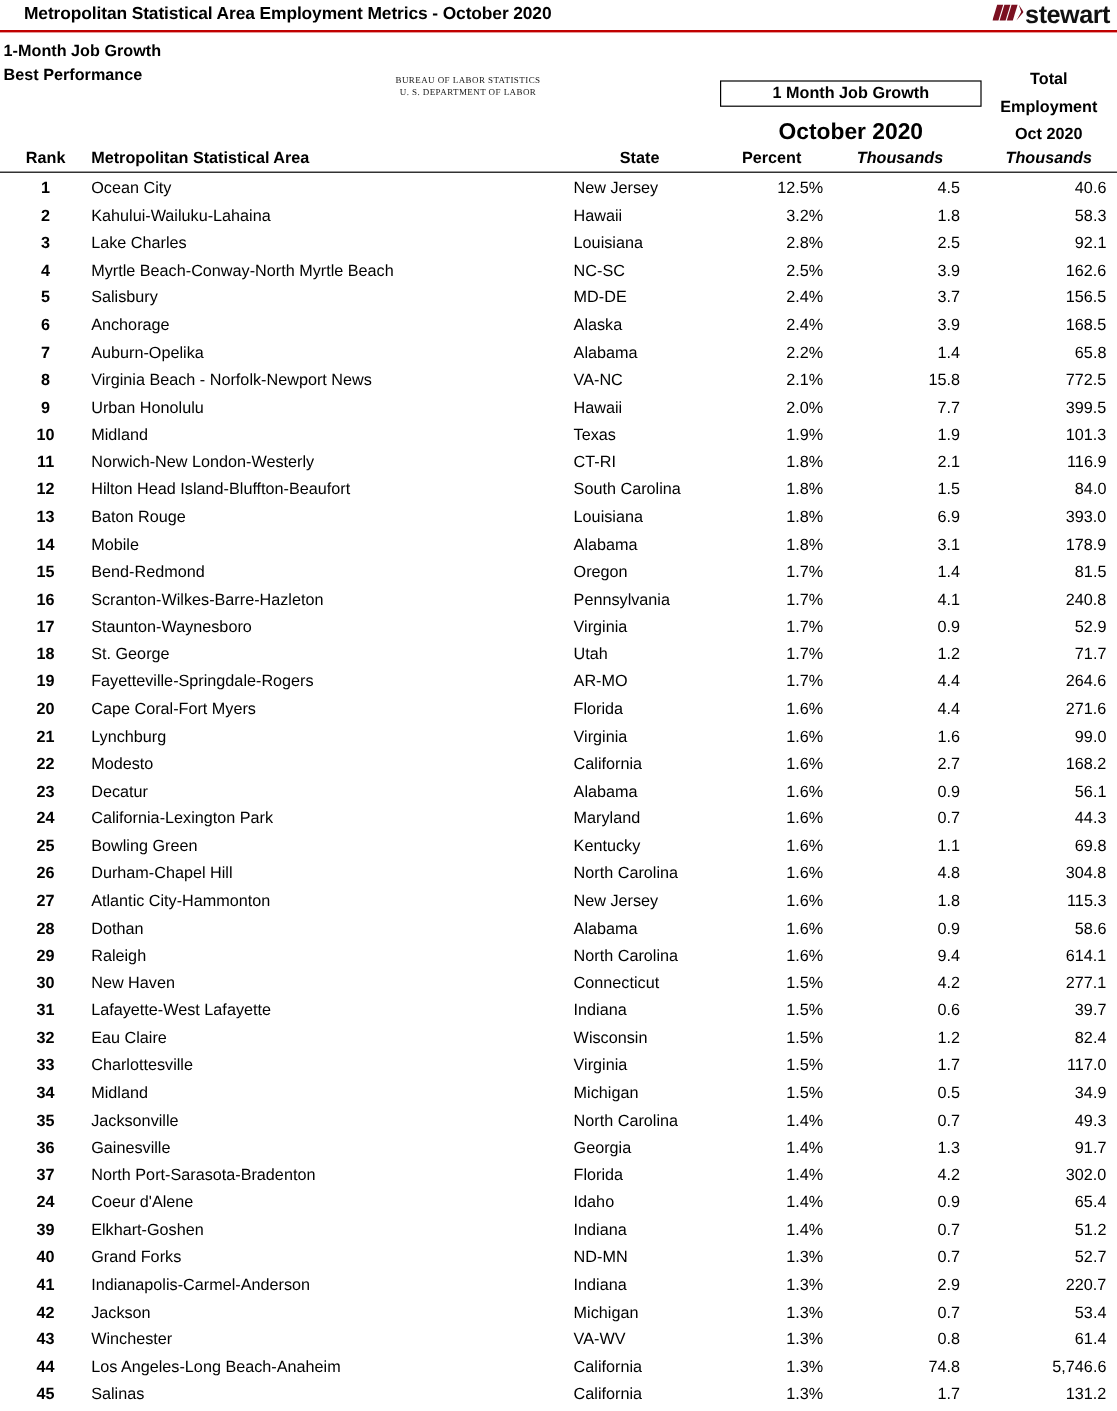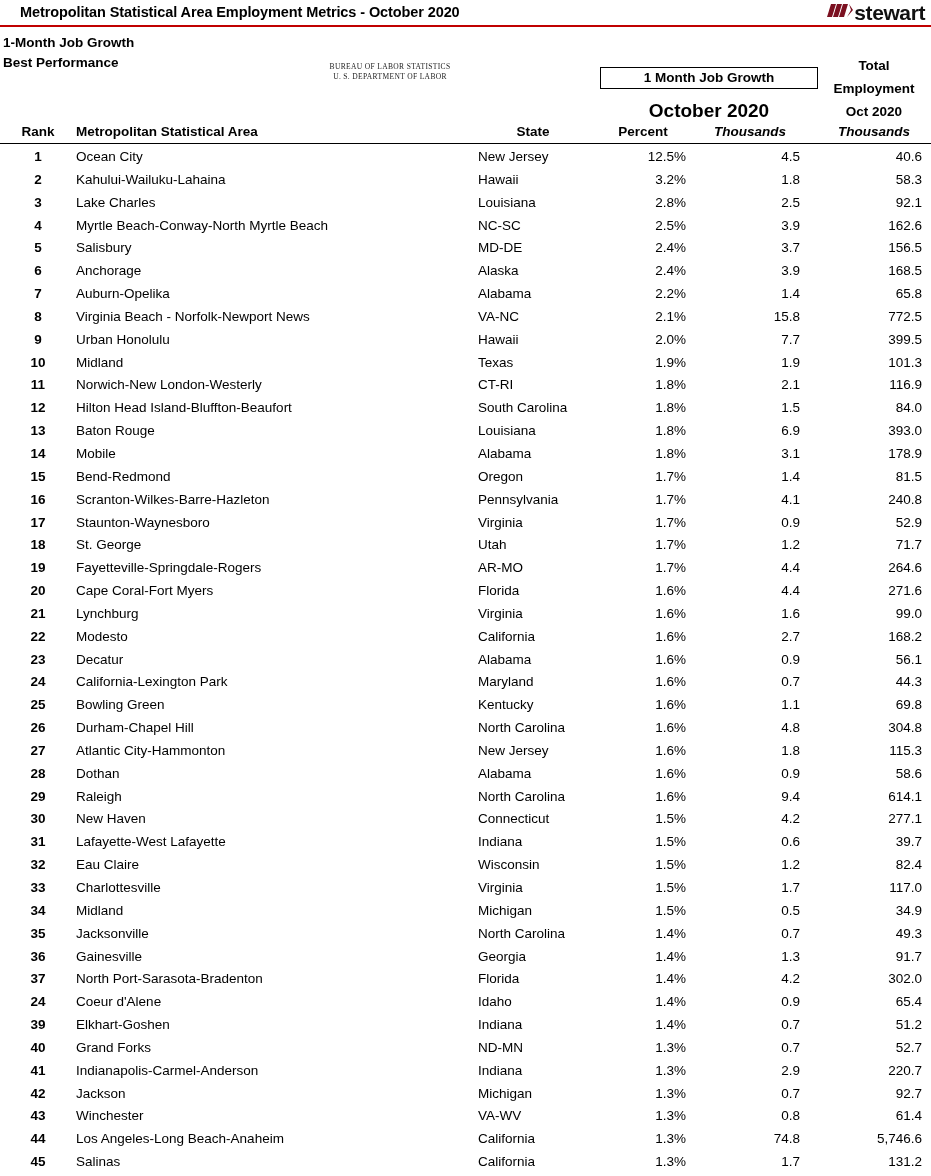--- a/index.html
+++ b/index.html
@@ -554,21 +554,21 @@
       <span class="c-pct">1.3%</span>
       <span class="c-thou">2.9</span>
       <span class="c-total">220.7</span>
     </div>
     <div class="row">
       <span class="c-rank">42</span>
       <span class="c-msa">Jackson</span>
       <span class="c-state">Michigan</span>
       <span class="c-pct">1.3%</span>
       <span class="c-thou">0.7</span>
-      <span class="c-total">92.7</span>
+      <span class="c-total">53.4</span>
     </div>
     <div class="row">
       <span class="c-rank">43</span>
       <span class="c-msa">Winchester</span>
       <span class="c-state">VA-WV</span>
       <span class="c-pct">1.3%</span>
       <span class="c-thou">0.8</span>
       <span class="c-total">61.4</span>
     </div>
     <div class="row">

